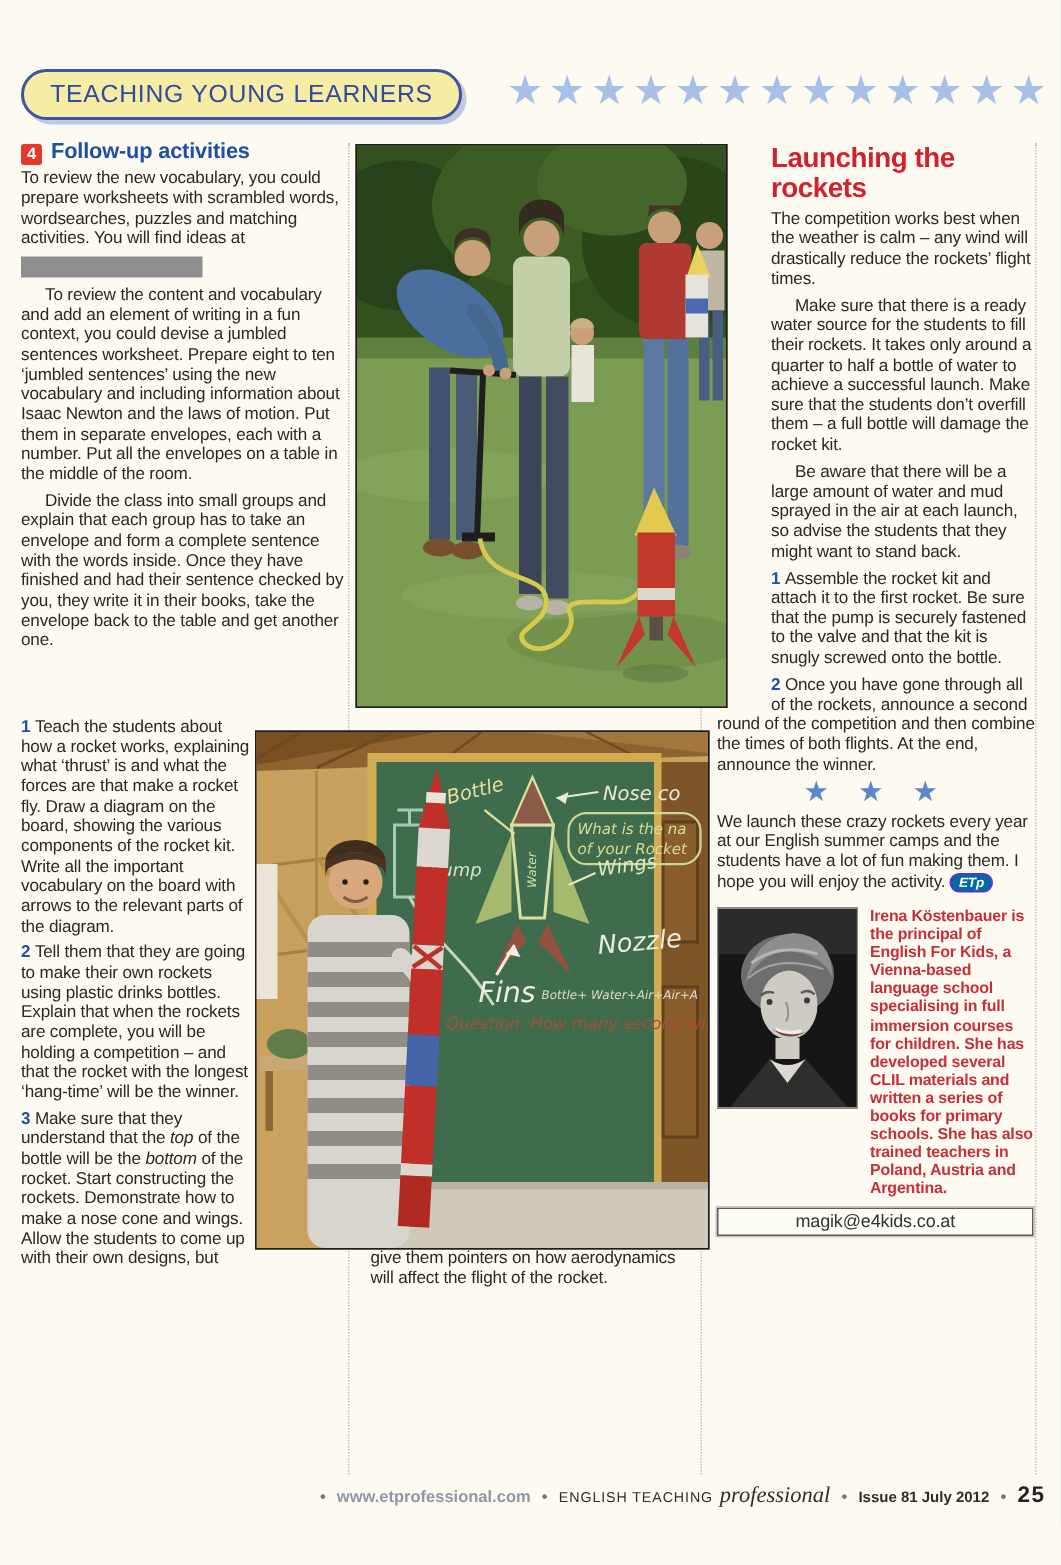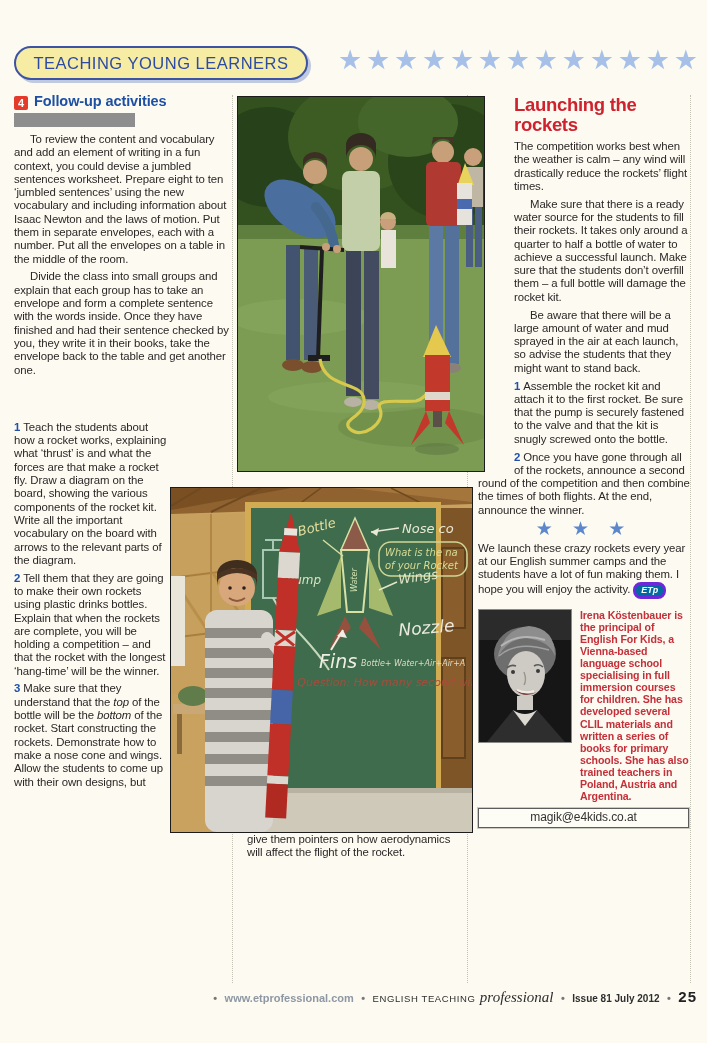--- a/index.html
+++ b/index.html
@@ -46,21 +46,21 @@
   .wrapblock-r { float:right; width:62px; height:348px; }
   .making { margin-top:44px; }
   
   .photo { position:absolute; border:1px solid #1c1c1c; background:#444; }
   #photo1 { left:237px; top:96px;  width:246px; height:374px; }
   #photo2 { left:170px; top:487px; width:301px; height:344px; }
   .photo svg { display:block; }
   
   .stars3 { text-align:center; color:#5c87cc; font-size:19px;
             letter-spacing:7px; margin:3px 0 7px 0; }
-  .etp { display:inline-block; background:#0369a1; border:3px solid #6d28d9;
+  .etp { display:inline-block; background:#0369a1; border:1px solid #6d28d9;
          color:#fff; font-style:italic; font-weight:bold; font-size:9px;
          line-height:11px; padding:0 5px; border-radius:8px; }
   .bio { margin-top:10px; display:flex; }
   .bio-photo { width:92px; height:132px; border:1px solid #8a8a8a;
                background:#1a1a1a; flex:none; }
   .bio-text { color:#c4303a; font-weight:bold; font-size:10.6px;
               line-height:12.1px; margin-left:8px; letter-spacing:-0.1px; }
   .email-box { margin-top:6px; width:201px; border:1px solid #5c5c5c;
                outline:1px solid #c9c9c0; padding:2px 4px; text-align:center;
                font-size:12px; color:#333; background:#fdfcf5; }
@@ -101,20 +101,21 @@
     </div>
 
   <div class="vrule" style="left:232px"></div>
   <div class="vrule" style="left:467px"></div>
   <div class="vrule" style="left:690px"></div>
 
   <div class="col" id="col1" style="left:14px; top:95px; width:217px;">
     <div class="sec-head">
       <span class="numbox">4</span><span class="bluehead">Follow-up activities</span>
     </div>
+    <p>To review the new vocabulary, you could prepare worksheets with scrambled words, wordsearches, puzzles and matching activities. You will find ideas at</p>
     <div class="graybar"></div>
     <p class="indent">To review the content and vocabulary and add an element of writing in a fun context, you could devise a jumbled sentences worksheet. Prepare eight to ten ‘jumbled sentences’ using the new vocabulary and including information about Isaac Newton and the laws of motion. Put them in separate envelopes, each with a number. Put all the envelopes on a table in the middle of the room.</p>
     <p class="indent">Divide the class into small groups and explain that each group has to take an envelope and form a complete sentence with the words inside. Once they have finished and had their sentence checked by you, they write it in their books, take the envelope back to the table and get another one.</p>
 
     <div class="making">
       <div class="wrapblock-r"></div>
       <p><span class="num">1</span><span>Teach the students about how a rocket works, explaining what ‘thrust’ is and what the forces are that make a rocket fly. Draw a diagram on the board, showing the various components of the rocket kit. Write all the important vocabulary on the board with arrows to the relevant parts of the diagram.</span></p>
       <p><span class="num">2</span><span>Tell them that they are going to make their own rockets using plastic drinks bottles. Explain that when the rockets are complete, you will be holding a competition – and that the rocket with the longest ‘hang-time’ will be the winner.</span></p>
       <p><span class="num">3</span><span>Make sure that they understand that the </span><span class="it">top</span><span> of the bottle will be the </span><span class="it">bottom</span><span> of the rocket. Start constructing the rockets. Demonstrate how to make a nose cone and wings. Allow the students to come up with their own designs, but</span></p>
     </div>

